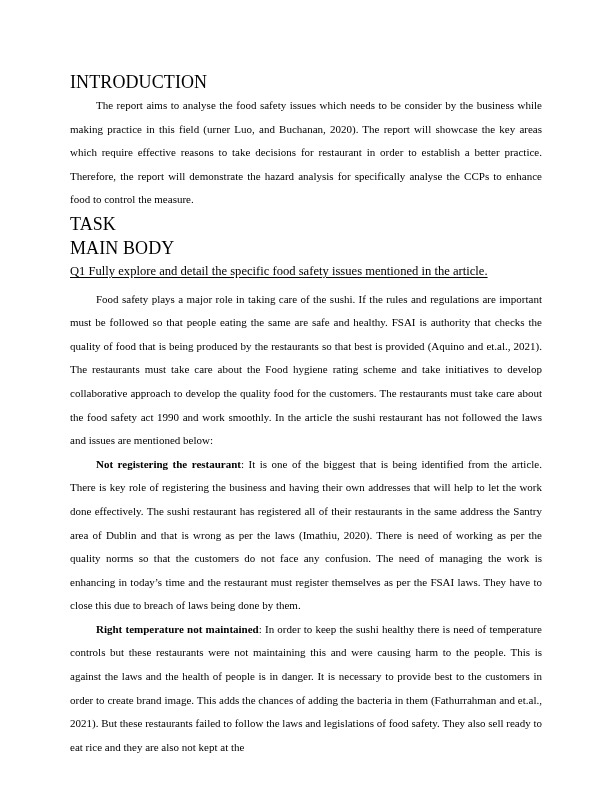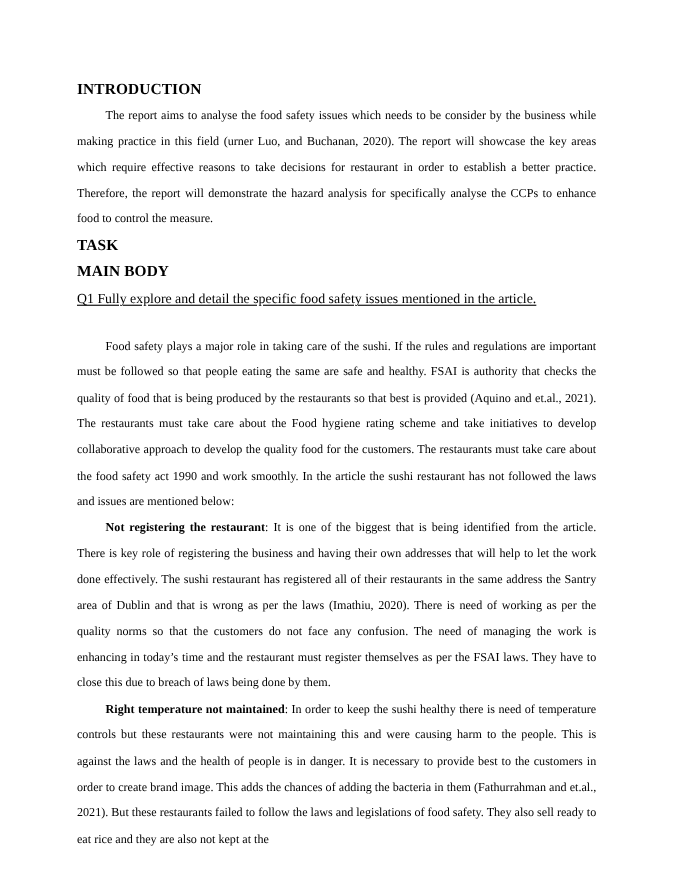--- a/index.html
+++ b/index.html
@@ -21,22 +21,22 @@
     width: 612px;
     height: 792px;
     background: #ffffff;
     box-sizing: border-box;
     padding: 70px 70px 0 70px;
   }
   .content {
     width: 472px;
   }
   h1.section-heading {
-    font-size: 14px;
-    font-weight: bold;
+    font-size: 18px;
+    font-weight: normal;
     margin: 0;
     padding: 0;
     line-height: 24px;
     letter-spacing: 0.1px;
   }
   .heading-intro {
     margin-bottom: 7px;
   }
   .heading-main-body {
     margin-top: 18px;
@@ -53,21 +53,21 @@
     text-justify: inter-word;
     margin: 0;
     padding: 0;
     text-indent: 26px;
     hyphens: none;
   }
   p.question-line {
     font-size: 12.6px;
     line-height: 23.6px;
     text-align: left;
-    margin: 0 0 20px 0;
+    margin: 0 0 4px 0;
     padding: 0;
     text-indent: 0;
   }
   p.question-line .q-underline {
     text-decoration: underline;
     text-underline-offset: 2px;
   }
   .lead-in {
     font-weight: bold;
   }

